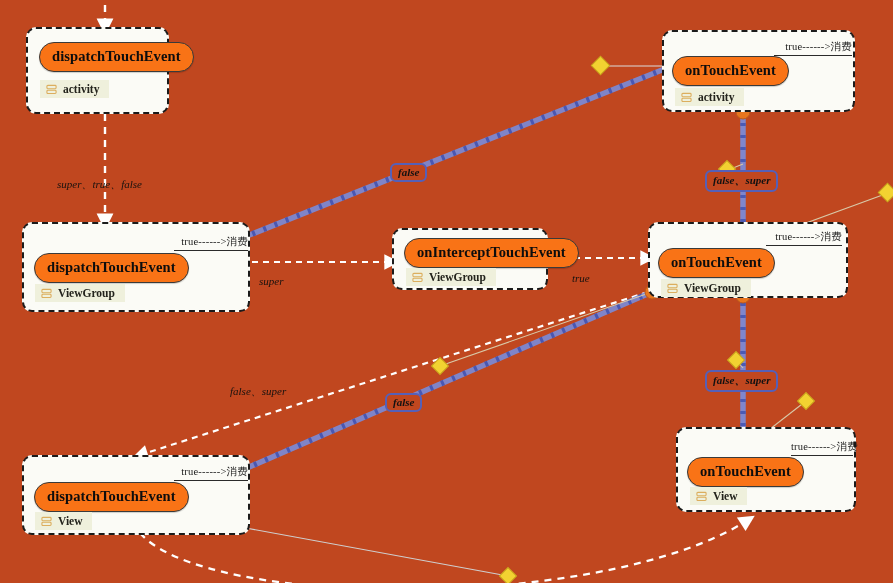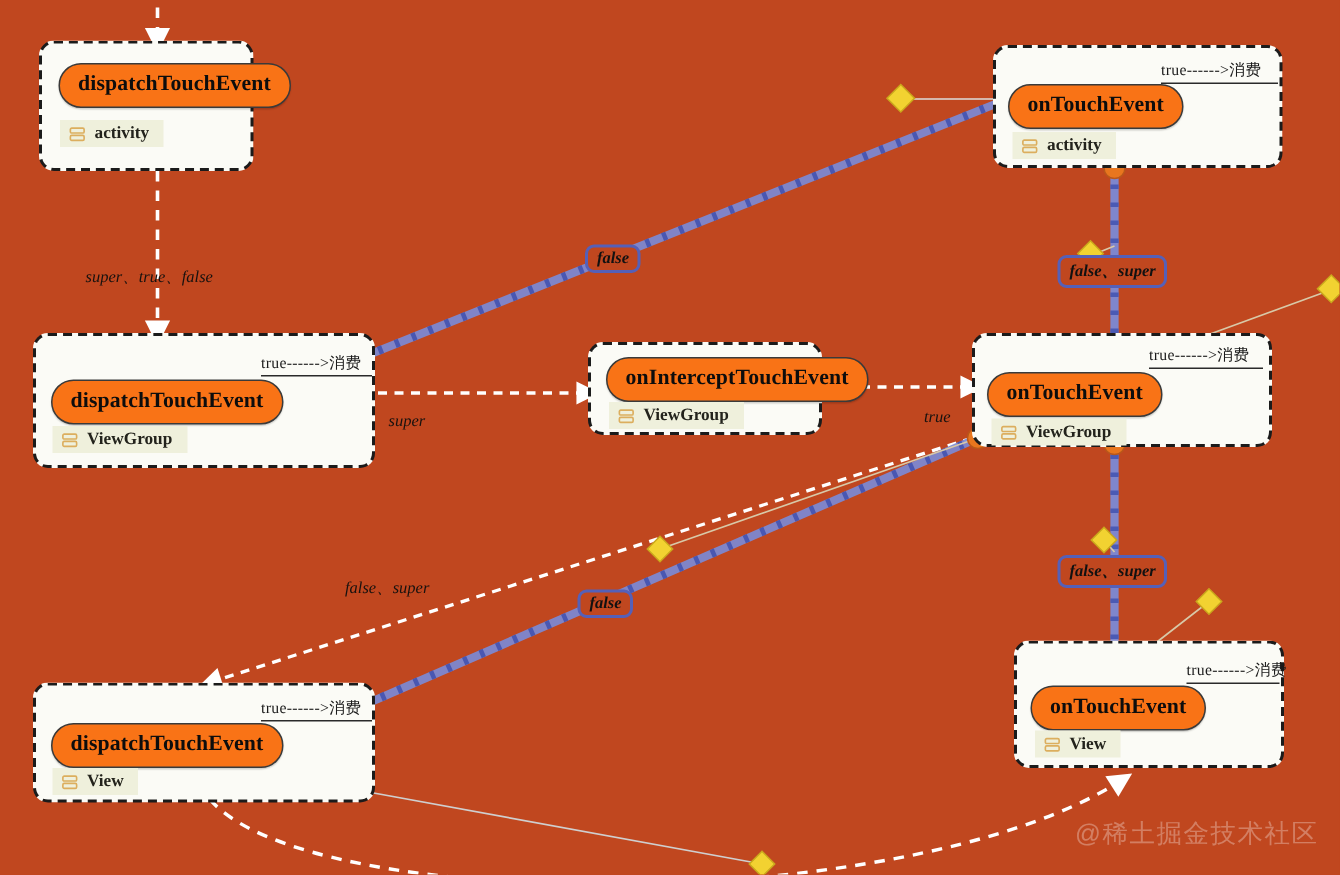--- a/index.html
+++ b/index.html
@@ -49,20 +49,21 @@
   .tagico{width:11px;height:11px;display:block;flex:0 0 auto;}
 
   
   .consume{
     position:absolute;
     font-family:"Liberation Serif", serif;
     font-size:10.5px;
     color:#1a1a1a;
     white-space:nowrap;
     letter-spacing:.2px;
+    text-align:right;
   }
   .consume .bar{
     display:block;height:0;border-top:1px solid #2a2a2a;margin-top:1px;
   }
 
   
   .elabel{
     position:absolute;
     font-family:"Liberation Serif", serif;
     font-style:italic;
@@ -283,22 +284,21 @@
   </div>
 
   <div class="elabel plain" style="left:57px;top:157px;">super、true、false</div>
 
   <div class="elabel boxed" style="left:390px;top:163px;">false</div>
 
   <div class="elabel boxed" style="left:705px;top:170px;">false、super</div>
 
   <div class="elabel plain" style="left:259px;top:255px;text-align:center;">super</div>
 
-  <div class="elabel plain" style="left:616px;top:252px;">true</div>
+  <div class="elabel plain" style="left:572px;top:252px;">true</div>
 
   <div class="elabel plain" style="left:230px;top:364px;">false、super</div>
 
   <div class="elabel boxed" style="left:385px;top:393px;">false</div>
 
   <div class="elabel boxed" style="left:705px;top:370px;">false、super</div>
 
-  <div class="watermark">@稀土掘金技术社区</div>
 </div>
 
 </body></html>

